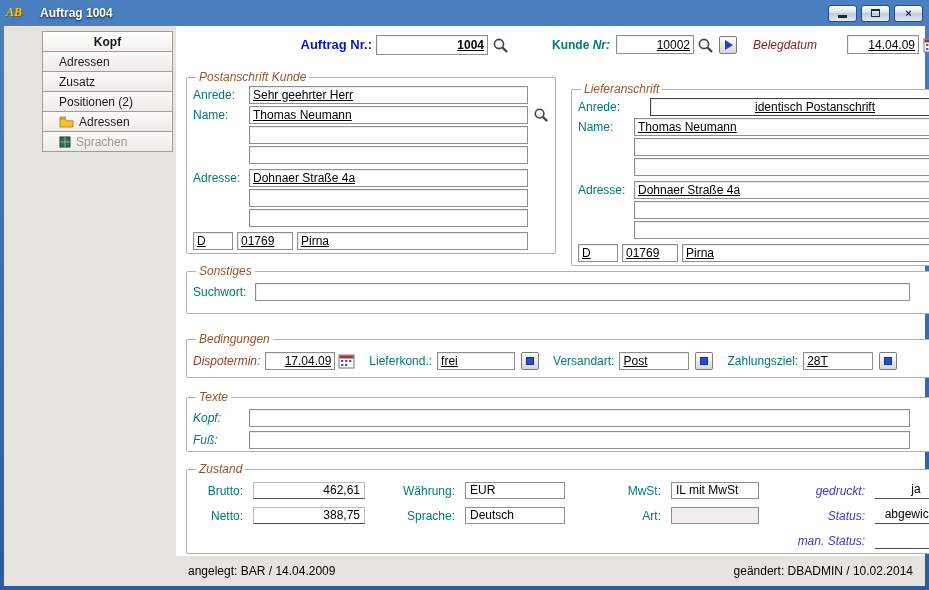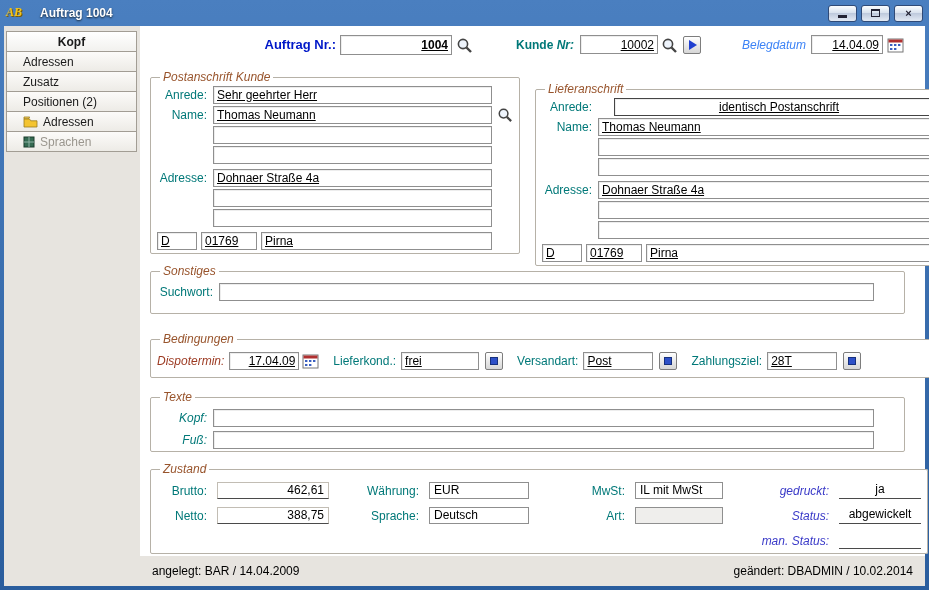--- a/index.html
+++ b/index.html
@@ -17,21 +17,21 @@
   .title-text{font:bold 12px "Liberation Sans",sans-serif; color:#fff; text-shadow:0 1px 2px #123;}
   .win-buttons{margin-left:auto; display:flex; gap:4px;}
   .wbtn{width:29px; height:17px; border:1px solid #2f4a77; border-radius:3px; background:linear-gradient(#fbfdfe,#d9e2ee 45%,#bfcadd 50%,#e3eaf4); display:flex; align-items:center; justify-content:center; color:#223; font-size:11px; line-height:1; cursor:default; padding:0;}
   .wbtn .min-glyph{display:block; width:9px; height:3px; background:#223; margin-top:7px;}
   .wbtn .max-glyph{display:block; width:9px; height:8px; border:1px solid #223; border-top-width:2px;}
   .wbtn .close-glyph{font-size:11px; font-weight:bold;}
 
   .window-body{position:absolute; top:26px; left:4px; right:4px; bottom:4px; background:#e7e4df; display:flex;}
 
   
-  .sidebar{width:136px; padding:5px 3px 0 2px; background:#e7e4df;}
+  .sidebar{width:136px; padding:5px 3px 0 2px; background:#e7e4df;margin-left:36px;}
   .side-item{height:21px; margin-top:-1px; border:1px solid #a29d94; background:linear-gradient(#fcfbf9,#edebe6); display:flex; align-items:center; padding:0 6px 0 16px; color:#1a1a1a; cursor:default;}
   .side-item:first-child{margin-top:0;}
   .side-item.active{font-weight:bold; justify-content:center; padding-left:6px; background:linear-gradient(#ffffff,#f2f1ee);}
   .side-item.disabled{color:var(--disabled-gray);}
   .side-item .s-icon{margin-right:5px; display:inline-flex;}
 
   
   .content{position:relative; flex:1; background:#fff;}
 
   .tb{border:1px solid #8f8f8f; background:#fff; height:18px; font:12px "Liberation Sans",sans-serif; padding:0 3px; box-shadow:inset 1px 1px 0 rgba(0,0,0,0.07); width:100%;text-decoration:underline;}
@@ -40,29 +40,29 @@
   .header-row{position:absolute; top:9px; left:0; right:0; height:22px;}
   .header-row > *{position:absolute; top:0;}
   .lbl-auftrag{left:104px; width:92px; text-align:right; color:var(--accent-blue); font-weight:bold; font-size:13px; line-height:20px;}
   .in-auftrag{left:200px; width:112px; text-align:right; font-weight:bold; height:20px;}
   .ic-auftrag{left:316px; top:2px;}
   .lbl-kunde{left:360px; width:74px; text-align:right; color:var(--label-teal); font-weight:bold; line-height:20px;}
   .lbl-kunde .it{font-style:italic;}
   .in-kunde{left:440px; width:78px; text-align:right; height:19px;}
   .ic-kunde{left:521px; top:2px;}
   .btn-arrow{left:543px; top:1px;}
-  .lbl-beleg{left:592px; width:74px; text-align:right; color:#3b82f6; font-style:italic; line-height:20px;}
+  .lbl-beleg{left:572px; width:74px; text-align:center; color:#7f1d1d; font-style:italic; line-height:20px;}
   .in-beleg{left:671px; width:72px; text-align:right; height:19px;}
   .ic-beleg{left:747px; top:2px;}
 
   fieldset{position:absolute; border:1px solid #b6b1a7; border-radius:2px; padding:1px 6px 4px 6px; background:#fff;}
   legend{color:var(--legend-brown); font-style:italic; padding:0 3px; margin-left:3px; font-size:12px;}
 
   .frow{display:flex; align-items:center; height:19px; margin-bottom:1px;}
-  .flabel{width:56px; text-align:right; padding-right:6px; color:var(--label-teal); flex:none;}
+  .flabel{width:56px; padding-right:6px; color:var(--label-teal); flex:none;}
   .fico{width:21px; flex:none; display:flex; justify-content:flex-end; align-items:center;}
   .gap-top{margin-top:4px;}
   .cc-box{width:40px; flex:none; margin-right:4px;}
   .plz-box{width:56px; flex:none; margin-right:4px;}
   .tb.centered{text-align:center; border-color:#444;}
   .identisch-wrap{flex:1; display:flex; padding-left:16px;}
 
   .fs-post{left:10px; top:44px; width:370px; height:184px;}
   .fs-liefer{left:395px; top:56px; width:437px; height:184px;}
 

